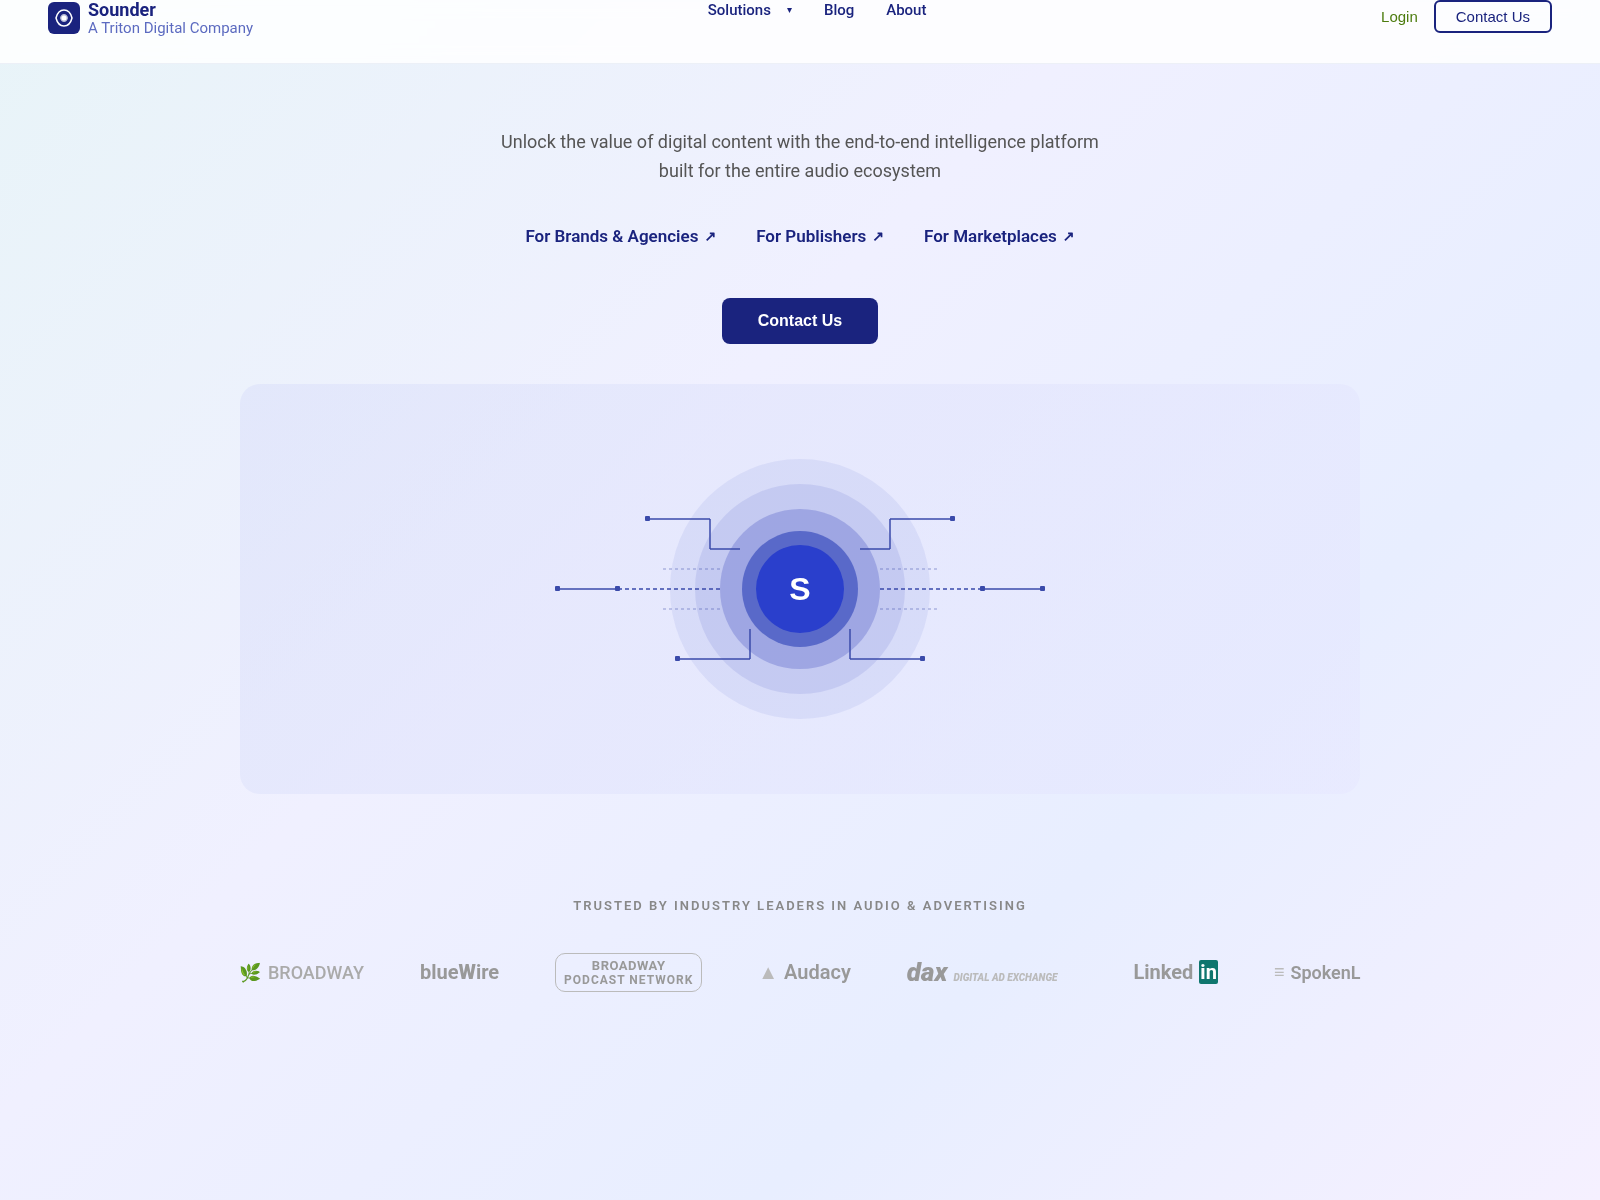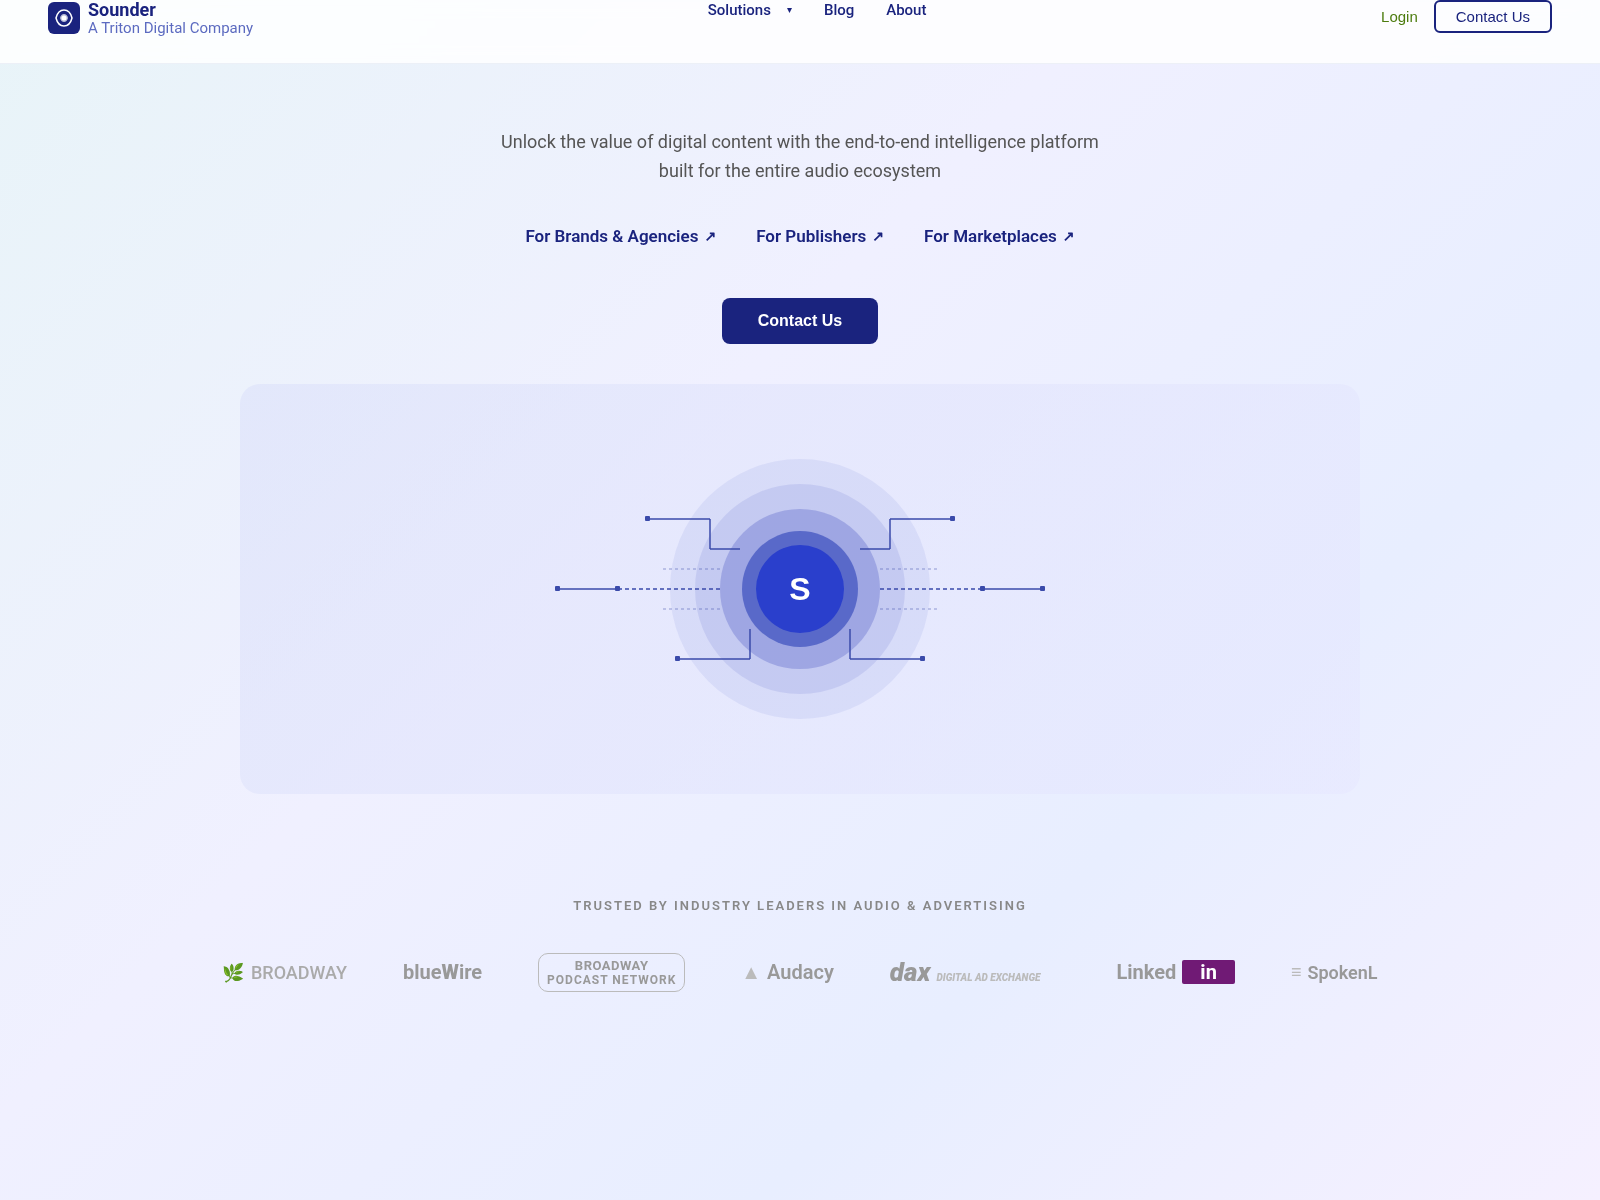--- a/index.html
+++ b/index.html
@@ -328,21 +328,21 @@
       <span style="color:#999;font-size:20px;font-weight:600">Audacy</span>
     </div>
 
     <div class="brand-logo dax">
       <span style="color:#999;font-size:26px;font-style:italic;font-weight:900">dax</span>
       <span style="color:#bbb;font-size:10px;align-self:flex-end;padding-bottom:4px">DIGITAL AD EXCHANGE</span>
     </div>
 
     <div class="brand-logo linkedin">
       <span style="color:#999;font-size:20px;font-weight:700">Linked</span>
-        <span style="background:#701a75;color:white;font-size:20px;font-weight:700;padding:0 18px;border-radius:2px">in</span>
+        <span style="background:#0f766e;color:white;font-size:20px;font-weight:700;padding:0 1px;border-radius:2px">in</span>
     </div>
 
     <div class="brand-logo spokenl">
       <span style="color:#bbb;font-size:18px">≡</span>
       <span style="color:#999;font-size:18px;font-weight:600">SpokenL</span>
     </div>
 
   </div>
 </section>
 

